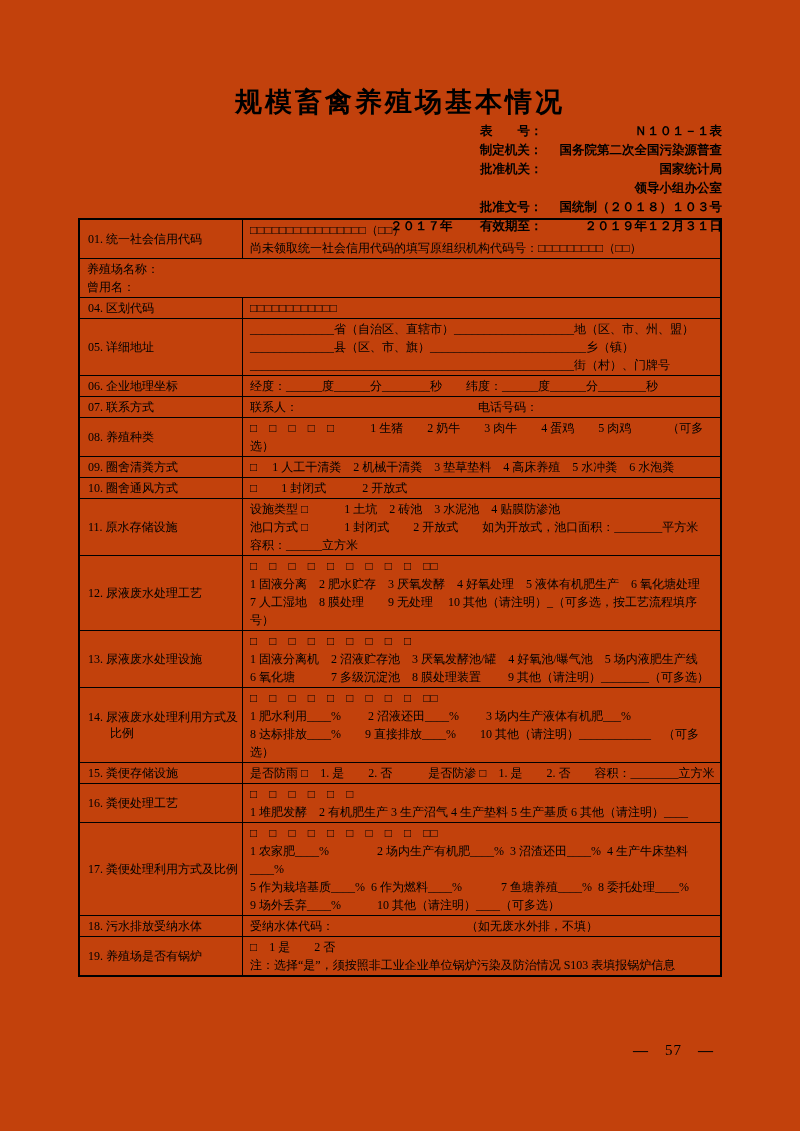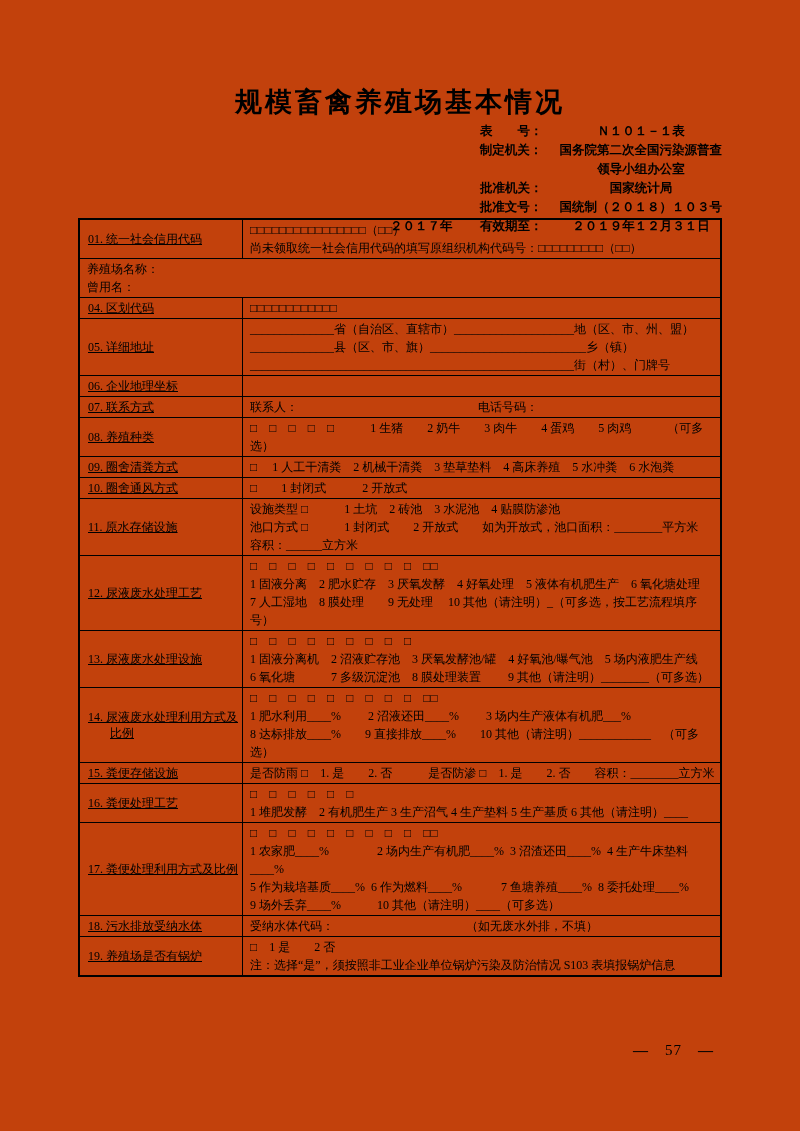--- a/index.html
+++ b/index.html
@@ -18,37 +18,36 @@
     font-size:27px;font-weight:bold;letter-spacing:3px;
     white-space:pre;
   }
   .meta{
     position:absolute;top:122px;left:390px;width:332px;
     font-size:12.5px;font-weight:bold;line-height:19px;
   }
   .meta-line{display:flex;gap:8px;}
   .meta-pre{width:82px;white-space:pre;}
   .meta-label{width:72px;white-space:pre;}
-  .meta-value{flex:1;text-align:center;white-space:pre;}
+  .meta-value{flex:1;text-align:right;white-space:pre;}
   .form-table{
     position:absolute;top:218px;left:78px;width:644px;
     border:2px solid #000;
     box-sizing:border-box;
     font-size:12px;
   }
   .trow{display:flex;border-top:1px solid #000;}
   .trow:first-child{border-top:none;}
   .tlabel{
     width:163px;flex:0 0 163px;
     border-right:1px solid #000;
     padding:2px 3px 2px 8px;
     display:flex;align-items:center;
     box-sizing:border-box;
     line-height:16px;
-    text-decoration:underline;
   }
   .tlabel-text{display:block;padding-left:22px;text-indent:-22px;}
   .tcontent{flex:1;padding:1px 4px 1px 7px;min-width:0;}
   .tline{line-height:18px;min-height:18px;white-space:pre-wrap;}
   .pageno{
     position:absolute;top:1042px;right:86px;
     font-size:15px;letter-spacing:1px;
     display:flex;align-items:center;gap:16px;
   }
   .pageno .dash{font-weight:bold;}
@@ -66,27 +65,27 @@
       <span class="meta-label">表　　号：</span>
       <span class="meta-value">Ｎ１０１－１表</span>
     </div>
     <div class="meta-line">
       <span class="meta-pre"></span>
       <span class="meta-label">制定机关：</span>
       <span class="meta-value">国务院第二次全国污染源普查</span>
     </div>
     <div class="meta-line">
       <span class="meta-pre"></span>
+      <span class="meta-label">批准机关：</span>
+      <span class="meta-value">国家统计局</span>
+    </div>
+    <div class="meta-line">
+      <span class="meta-pre"></span>
       <span class="meta-label"></span>
       <span class="meta-value">领导小组办公室</span>
-    </div>
-    <div class="meta-line">
-      <span class="meta-pre"></span>
-      <span class="meta-label">批准机关：</span>
-      <span class="meta-value">国家统计局</span>
     </div>
     <div class="meta-line">
       <span class="meta-pre"></span>
       <span class="meta-label">批准文号：</span>
       <span class="meta-value">国统制（２０１８）１０３号</span>
     </div>
     <div class="meta-line">
       <span class="meta-pre">２０１７年</span>
       <span class="meta-label">有效期至：</span>
       <span class="meta-value">２０１９年１２月３１日</span>
@@ -130,20 +129,23 @@
         <div class="tline">______________省（自治区、直辖市）____________________地（区、市、州、盟）</div>
         <div class="tline">______________县（区、市、旗）__________________________乡（镇）</div>
         <div class="tline">______________________________________________________街（村）、门牌号</div>
       </div>
     </div>
 
     <div class="trow">
       <div class="tlabel">
           <span class="tlabel-text">06. 企业地理坐标</span>
         </div>
+      <div class="tcontent">
+        <div class="tline">经度：______度______分________秒　　纬度：______度______分________秒</div>
+      </div>
     </div>
 
     <div class="trow">
       <div class="tlabel">
           <span class="tlabel-text">07. 联系方式</span>
         </div>
       <div class="tcontent">
         <div class="tline">联系人：　　　　　　　　　　　　　　　电话号码：</div>
       </div>
     </div>

